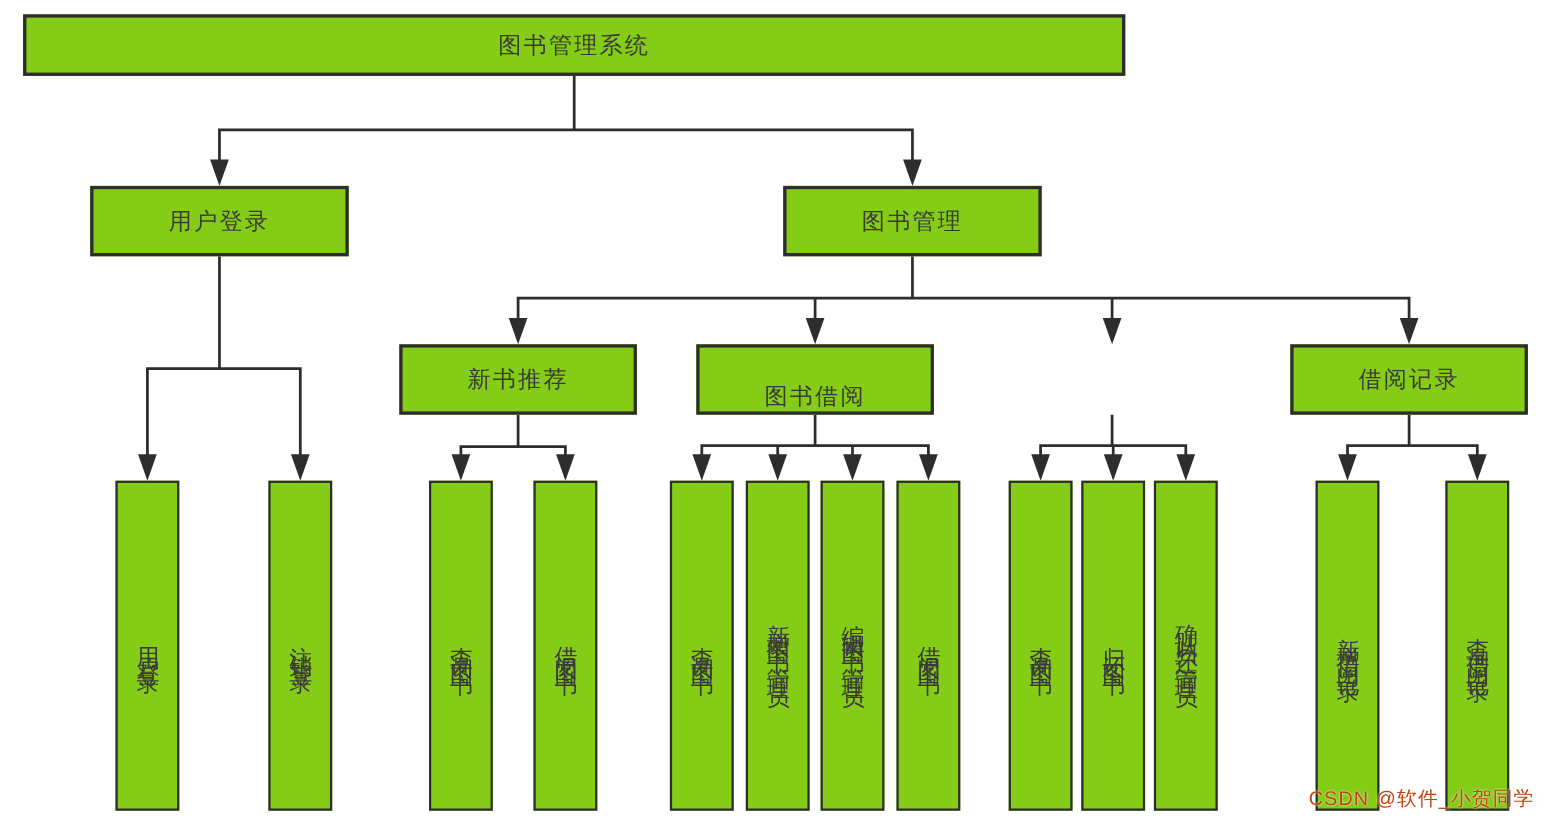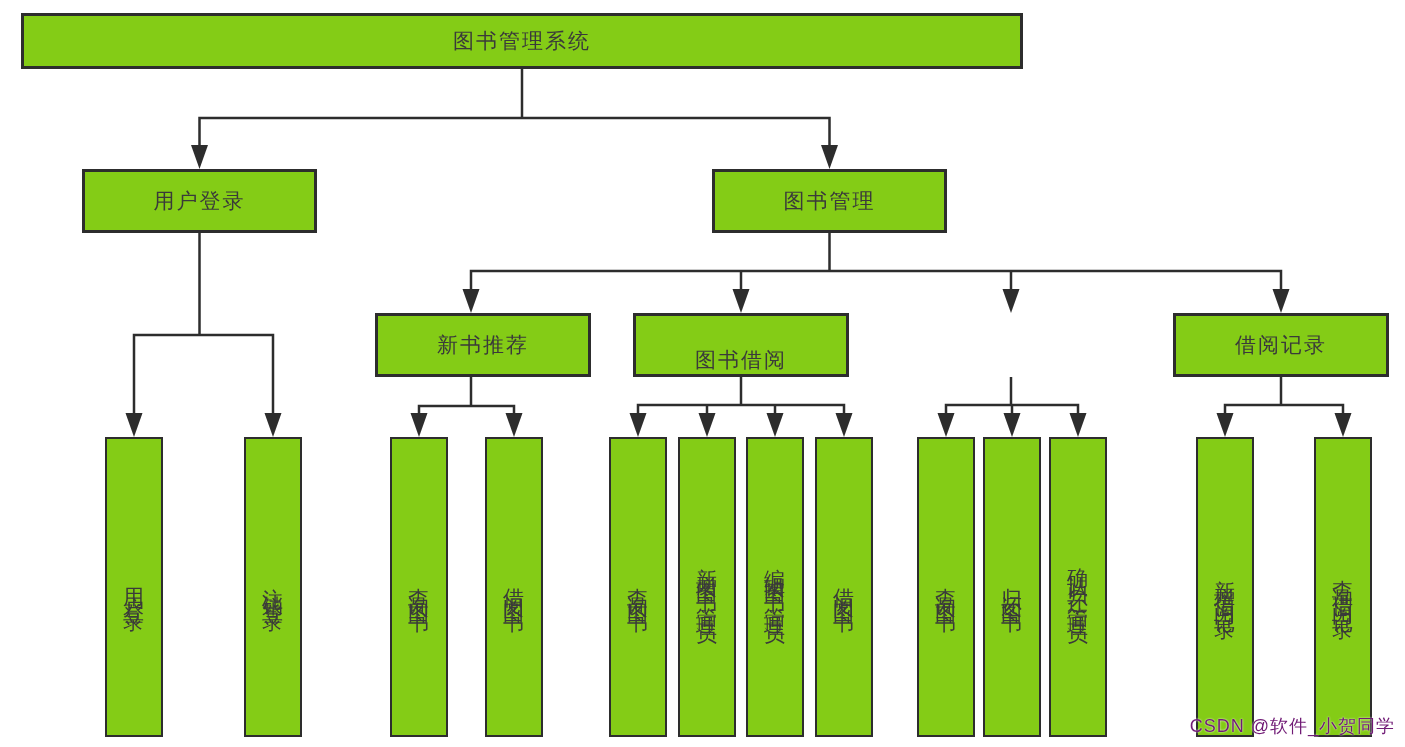--- a/index.html
+++ b/index.html
@@ -40,21 +40,21 @@
     text-orientation: mixed;
     letter-spacing: 8px;
     font-size: 21px;
     line-height: 1;
     white-space: normal;
   }
   
   .b-root      { left: 21px;   top: 13px;  width: 1002px; height: 56px; }
   .b-login     { left: 82px;   top: 169px; width: 235px;  height: 64px; }
   .b-manage    { left: 712px;  top: 169px; width: 235px;  height: 64px; text-align: right; }
-  .b-recommend { left: 363px;  top: 313px; width: 216px;  height: 64px; margin-left: 12px; }
+  .b-recommend { left: 363px;  top: 313px; width: 216px;  height: 64px; }
   .b-borrow    { left: 633px;  top: 313px; width: 216px;  height: 64px; align-items: flex-end; }
   .b-current   { left: 903px;  top: 313px; width: 216px;  height: 64px; }
   .b-records   { left: 1173px; top: 313px; width: 216px;  height: 64px; }
   .leaf        { top: 437px;   width: 58px; height: 300px; }
   .b-user-login   { left: 105px;  }
   .b-logout       { left: 244px;  }
   .b-rec-query    { left: 390px;  }
   .b-rec-borrow   { left: 485px;  }
   .b-bor-query    { left: 609px;  }
   .b-bor-add      { left: 678px;  }
@@ -64,21 +64,21 @@
   .b-cur-return   { left: 983px;  }
   .b-cur-confirm  { left: 1049px; }
   .b-rcd-add      { left: 1196px; }
   .b-rcd-query    { left: 1314px; }
   .watermark {
     position: absolute;
     top: 714px;
     right: 10px;
     font-size: 18px;
     letter-spacing: 1px;
-    color: #701a75;
+    color: #c2410c;
     text-shadow: 0 0 2px #ffffff;
     white-space: nowrap;
   }
   .wires line, .wires polyline { stroke: #2d2d2d; stroke-width: 2.5; fill: none; }
   .wires polygon { fill: #2d2d2d; stroke: none; }
 </style>
 </head>
 <body>
 
 <div class="canvas">

